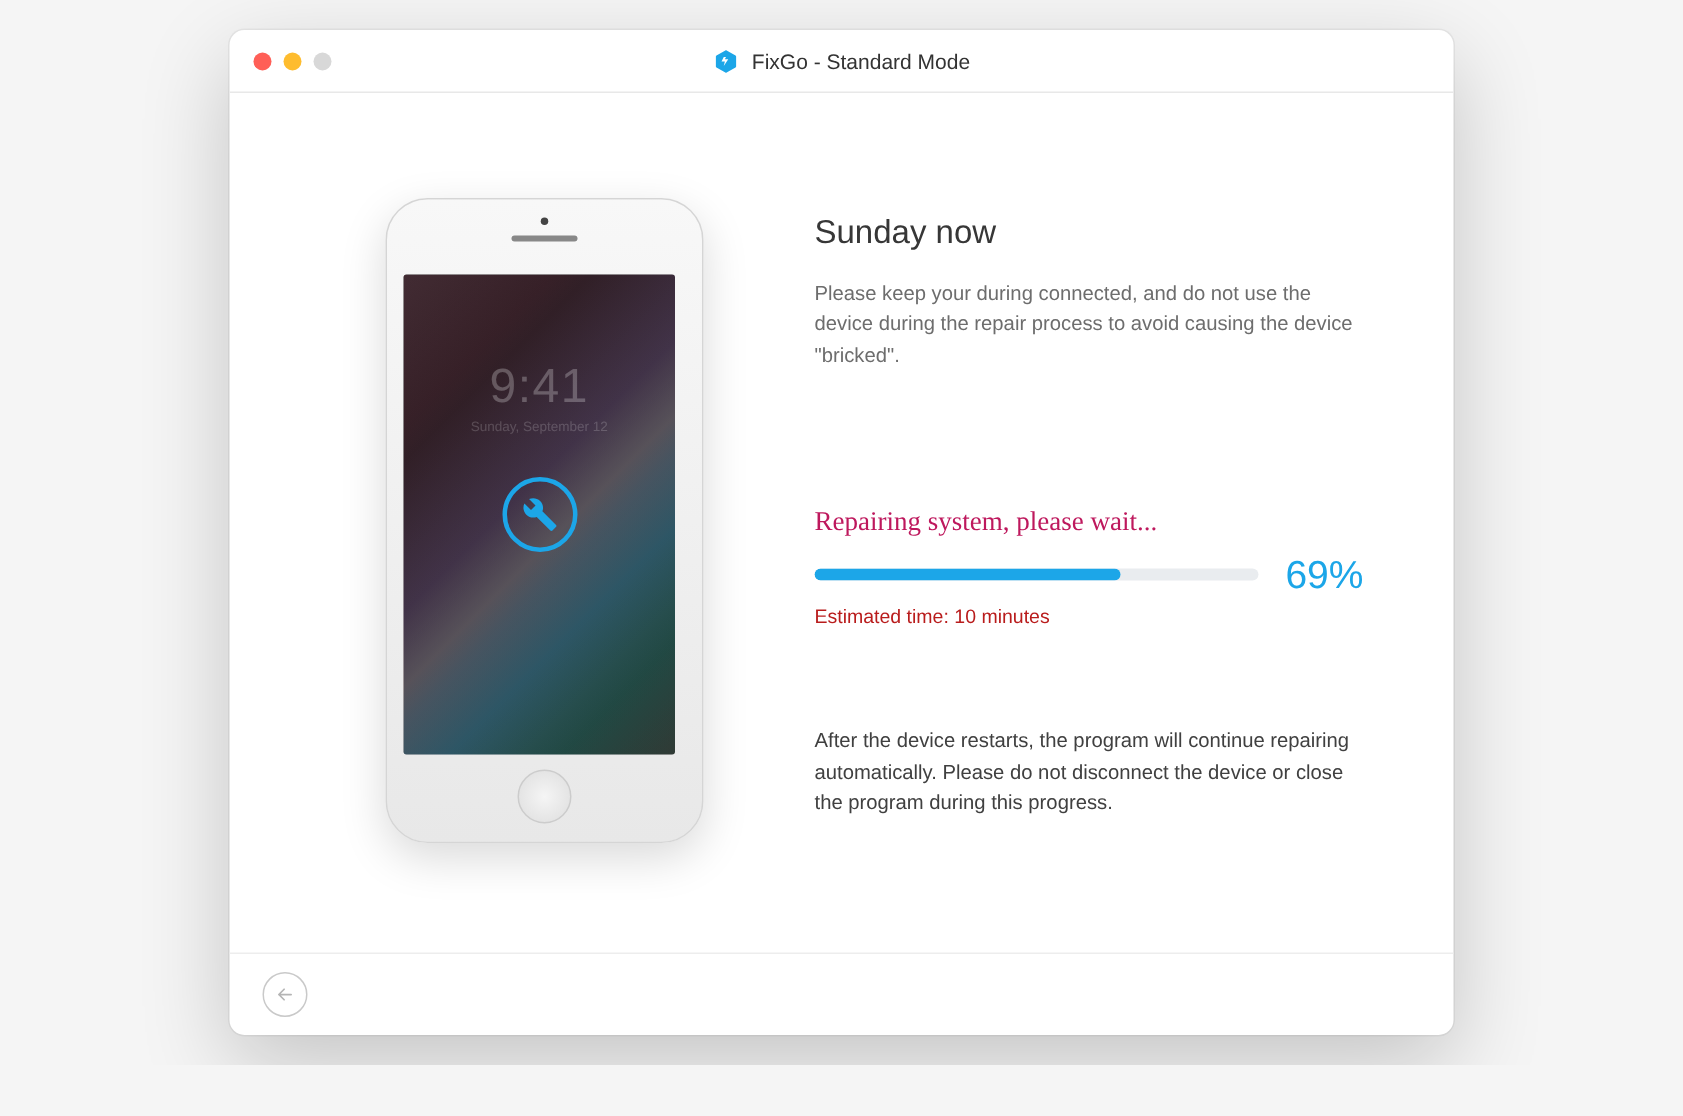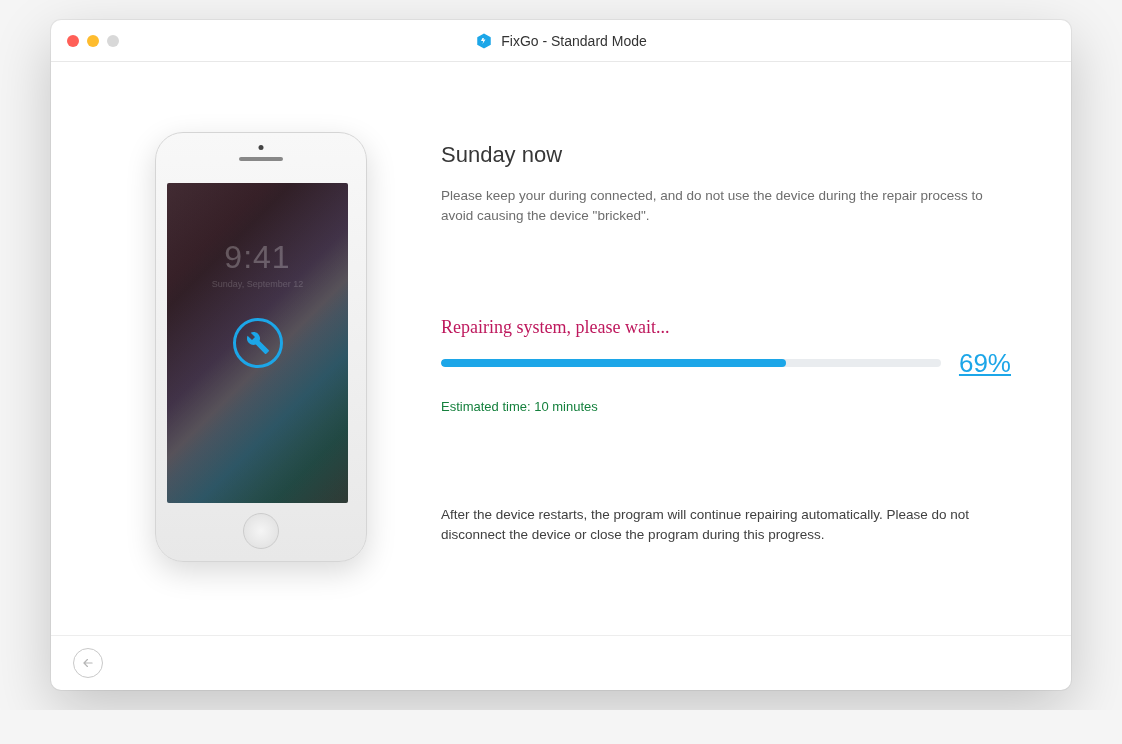--- a/index.html
+++ b/index.html
@@ -9,21 +9,21 @@
     }
     body {
       font-family: -apple-system, BlinkMacSystemFont, "Segoe UI", Helvetica, Arial, sans-serif;
       background: #f5f5f5;
       display: flex;
       justify-content: center;
       align-items: flex-start;
       padding: 20px;
     }
     .window {
-      width: 1020px;
+      width: 816px;
       height: 670px;
       background: #ffffff;
       border-radius: 10px;
       box-shadow: 0 20px 60px rgba(0,0,0,0.2), 0 0 0 1px rgba(0,0,0,0.05);
       overflow: hidden;
       display: flex;
       flex-direction: column;
     }
     .titlebar {
       height: 42px;
@@ -210,26 +210,25 @@
     }
     .progress-fill {
       height: 100%;
       background: #1ca6e8;
       border-radius: 4px;
     }
     .progress-percent {
       font-size: 26px;
       font-weight: 400;
       color: #1ca6e8;
-      text-decoration: underline;
     }
     .estimate {
       font-size: 13px;
-      color: #15803d;
-      margin-top: 20px;
+      color: #b91c1c;
+      margin-top: 4px;
     }
     .footer-note {
       font-size: 13.5px;
       color: #404040;
       line-height: 1.5;
       margin-top: auto;
       margin-bottom: 50px;
       max-width: 590px;
     }
     .bottom-bar {

